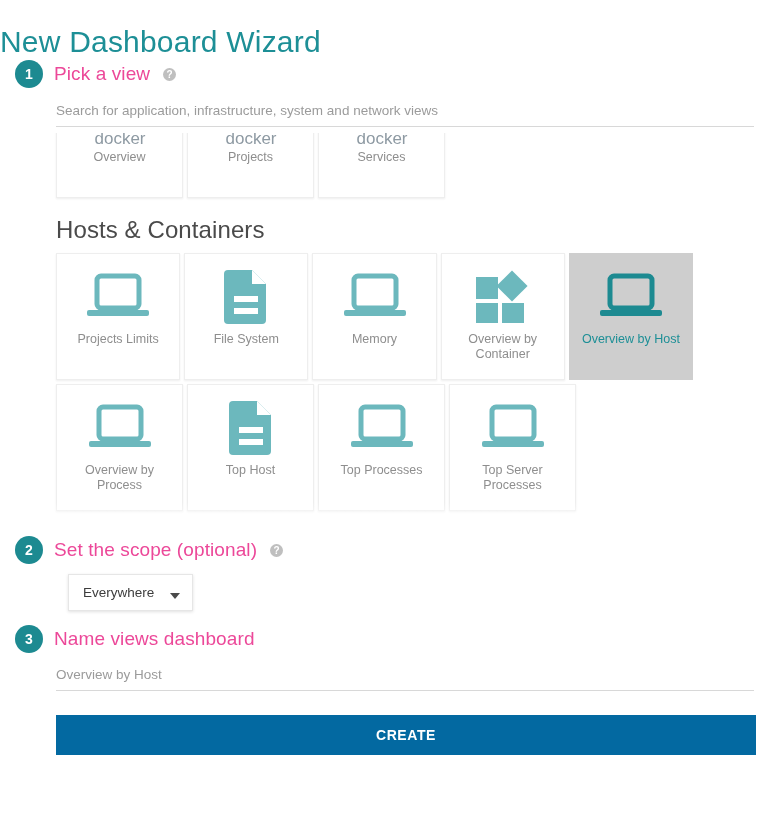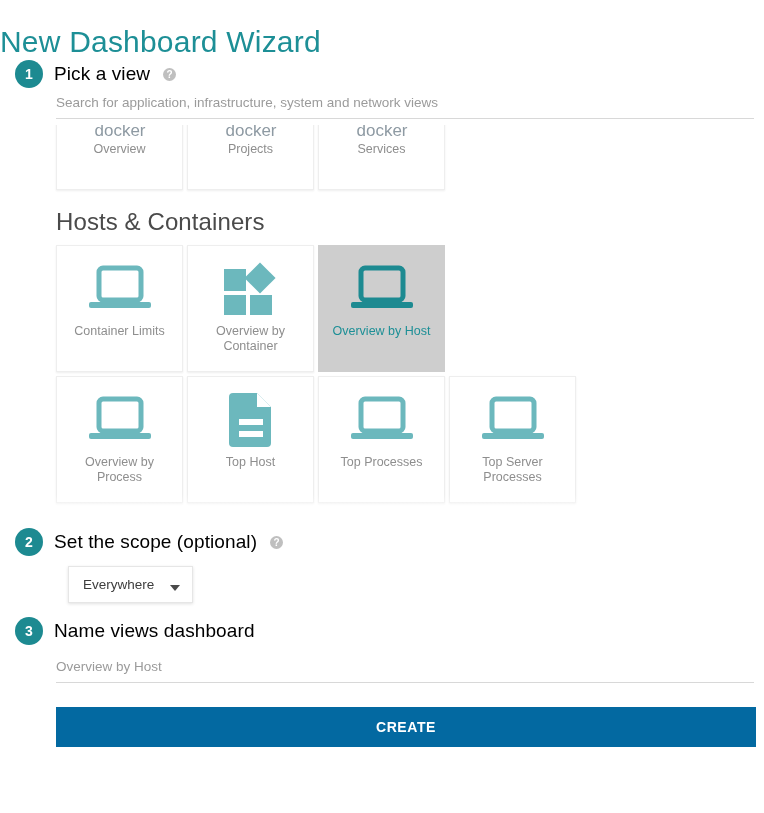--- a/index.html
+++ b/index.html
@@ -42,42 +42,42 @@
     background: #1d8a91;
     color: #ffffff;
     font-size: 14px;
     font-weight: bold;
     display: flex;
     align-items: center;
     justify-content: center;
     flex: 0 0 auto;
   }
   .step-title {
-    color: #000000;
+    color: #ec4899;
     font-size: 19px;
     font-weight: 400;
     letter-spacing: 0.1px;
   }
   .help-icon {
     width: 13px;
     height: 13px;
     border-radius: 50%;
     background: #bfbfbf;
     color: #ffffff;
     font-size: 10px;
     line-height: 13px;
     text-align: center;
     font-weight: bold;
     display: inline-block;
     margin-left: 2px;
   }
 
   
   .search-wrap {
-    margin: 5px 10px 0 56px;
+    margin: 13px 10px 0 56px;
   }
   .search-input {
     width: 698px;
     border: none;
     border-bottom: 1px solid #d8d8d8;
     outline: none;
     font-family: "Liberation Sans", sans-serif;
     font-size: 13.5px;
     color: #555;
     padding: 0 0 8px 0;
@@ -295,24 +295,44 @@
 
     <div class="tile-row">
 
       <div class="tile">
         <div class="tile-icon">
           <svg width="66" height="52" viewBox="0 0 66 52">
             <rect x="12" y="5" width="42" height="32" rx="4" fill="none" stroke="#6cb8bd" stroke-width="5"></rect>
             <rect x="2" y="39" width="62" height="6" rx="2" fill="#6cb8bd"></rect>
           </svg>
         </div>
-        <div class="tile-label">Container Limits</div>
-      </div>
-
-
+        <div class="tile-label">Projects Limits</div>
+      </div>
+
+      <div class="tile">
+        <div class="tile-icon">
+          <svg width="52" height="58" viewBox="0 0 52 58">
+            <path d="M8 2 h24 l14 14 v36 a4 4 0 0 1 -4 4 h-34 a4 4 0 0 1 -4 -4 v-46 a4 4 0 0 1 4 -4 z" fill="#6cb8bd"></path>
+            <path d="M32 2 v14 h14 z" fill="#ffffff"></path>
+            <rect x="14" y="28" width="24" height="6" fill="#ffffff"></rect>
+            <rect x="14" y="40" width="24" height="6" fill="#ffffff"></rect>
+          </svg>
+        </div>
+        <div class="tile-label">File System</div>
+      </div>
+
+      <div class="tile">
+        <div class="tile-icon">
+          <svg width="66" height="52" viewBox="0 0 66 52">
+            <rect x="12" y="5" width="42" height="32" rx="4" fill="none" stroke="#6cb8bd" stroke-width="5"></rect>
+            <rect x="2" y="39" width="62" height="6" rx="2" fill="#6cb8bd"></rect>
+          </svg>
+        </div>
+        <div class="tile-label">Memory</div>
+      </div>
 
       <div class="tile">
         <div class="tile-icon">
           <svg width="60" height="56" viewBox="0 0 60 56">
             <rect x="3" y="8" width="22" height="22" fill="#6cb8bd"></rect>
             <rect x="3" y="34" width="22" height="20" fill="#6cb8bd"></rect>
             <rect x="29" y="34" width="22" height="20" fill="#6cb8bd"></rect>
             <rect x="28" y="6" width="22" height="22" fill="#6cb8bd" transform="rotate(45 39 17)"></rect>
           </svg>
         </div>

